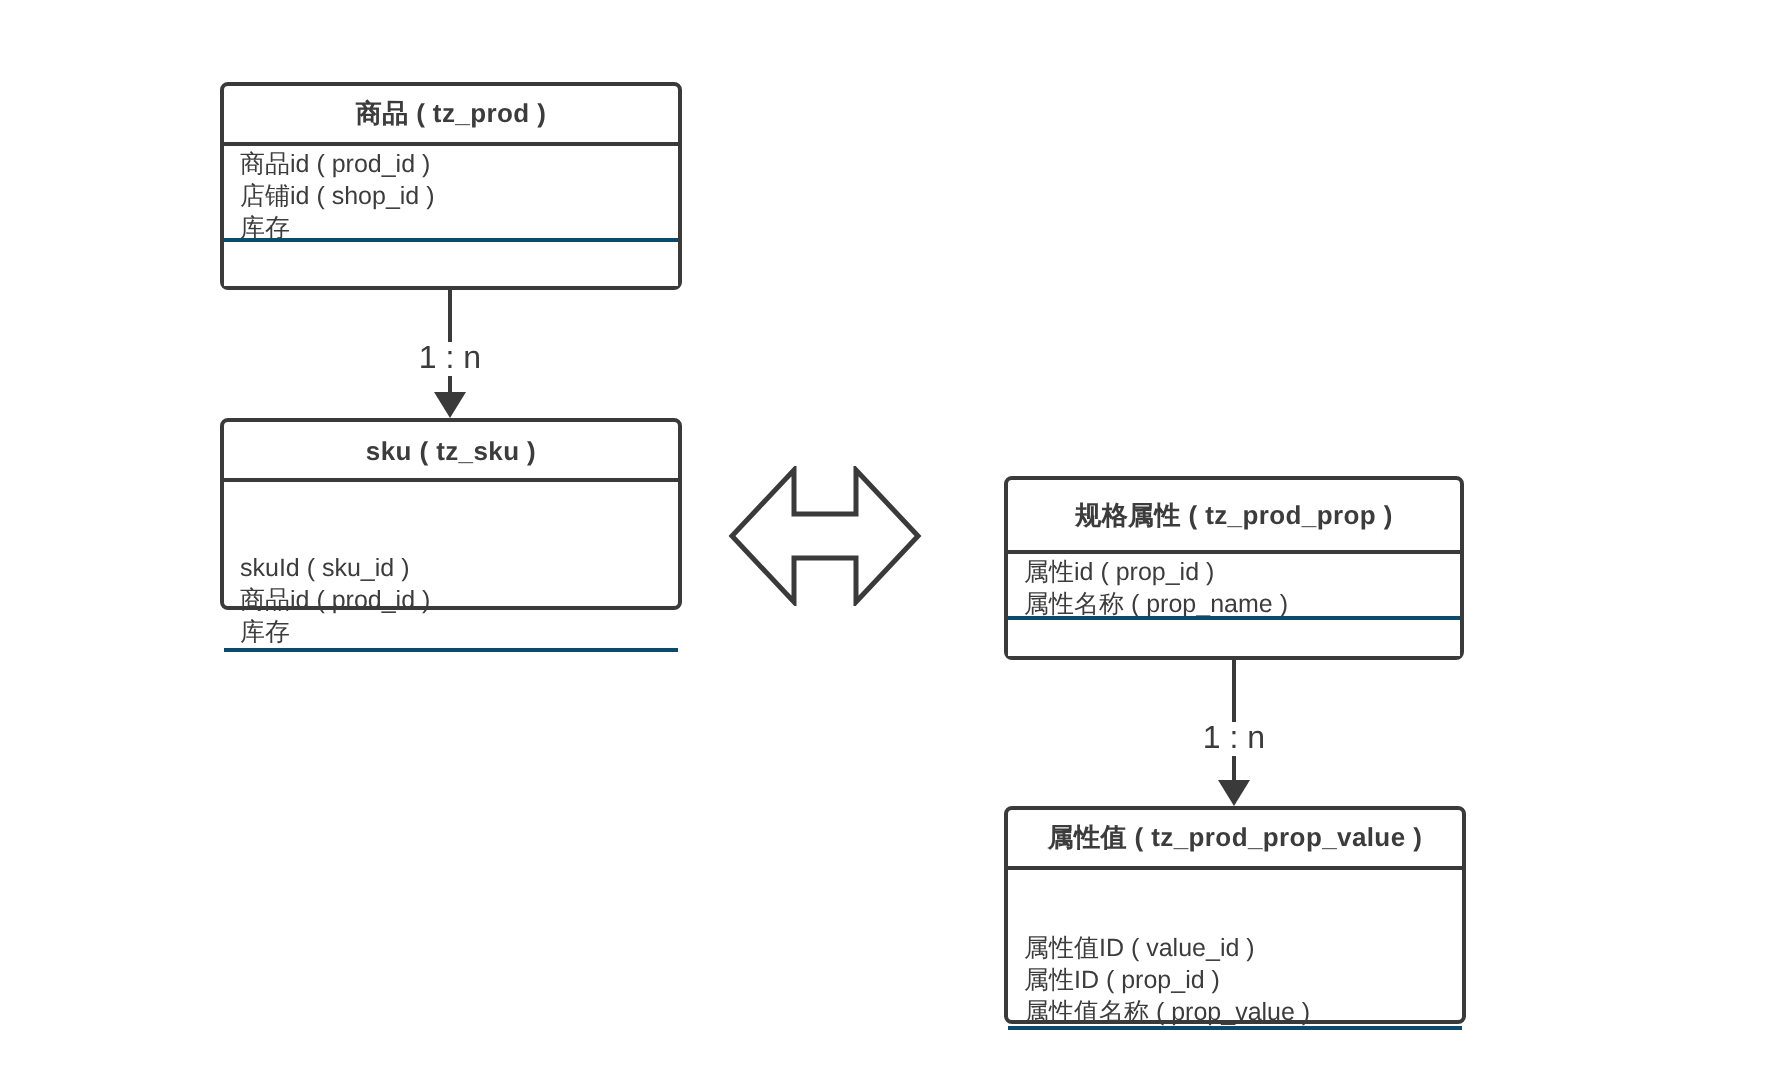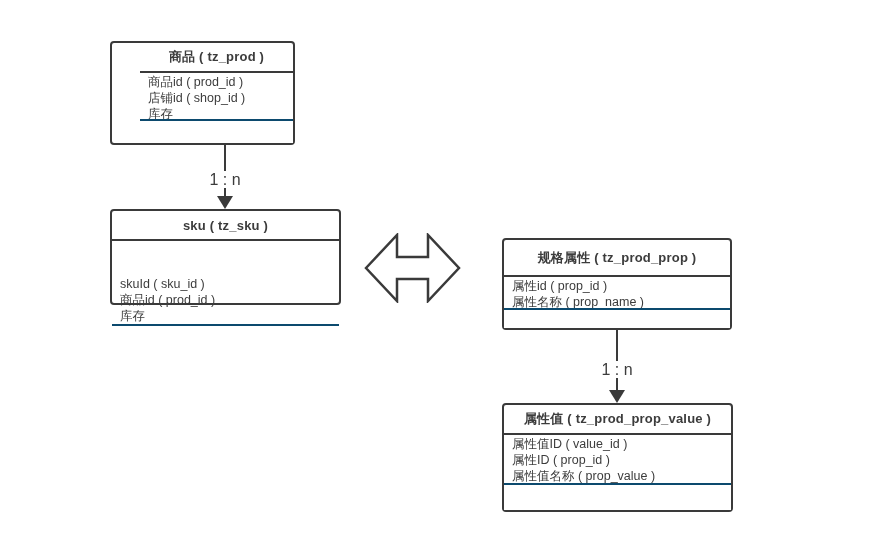--- a/index.html
+++ b/index.html
@@ -74,21 +74,21 @@
   }
   .double-arrow {
     position: absolute;
   }
 </style>
 </head>
 <body>
 
 <div class="canvas">
 
-  <div class="table-box" style="left:110px; top:41px; width:185px; height:104px;padding-left:28px;">
+  <div class="table-box" style="left:110px; top:41px; width:231px; height:104px;">
     <div class="table-title" style="height:30px;">商品 ( tz_prod )</div>
     <div class="table-fields" style="height:48px;">
       <div>商品id ( prod_id )</div>
       <div>店铺id ( shop_id )</div>
       <div>库存</div>
     </div>
     <div class="table-empty"></div>
   </div>
 
   <div class="rel-line" style="left:224px; top:145px; height:53px;"></div>
@@ -115,21 +115,21 @@
       <div>属性id ( prop_id )</div>
       <div>属性名称 ( prop_name )</div>
     </div>
     <div class="table-empty"></div>
   </div>
 
   <div class="rel-line" style="left:616px; top:330px; height:61px;"></div>
   <div class="rel-arrowhead" style="left:609px; top:390px;"></div>
   <div class="rel-label" style="left:594px; top:361px; width:46px;">1 : n</div>
 
-  <div class="table-box" style="left:502px; top:403px; width:231px; height:109px;">
+  <div class="table-box" style="left:502px; top:403px; width:231px; height:109px;gap:30px;">
     <div class="table-title" style="height:30px;">属性值 ( tz_prod_prop_value )</div>
     <div class="table-fields" style="height:50px;">
       <div>属性值ID ( value_id )</div>
       <div>属性ID ( prop_id )</div>
       <div>属性值名称 ( prop_value )</div>
     </div>
     <div class="table-empty"></div>
   </div>
 
 </div>

